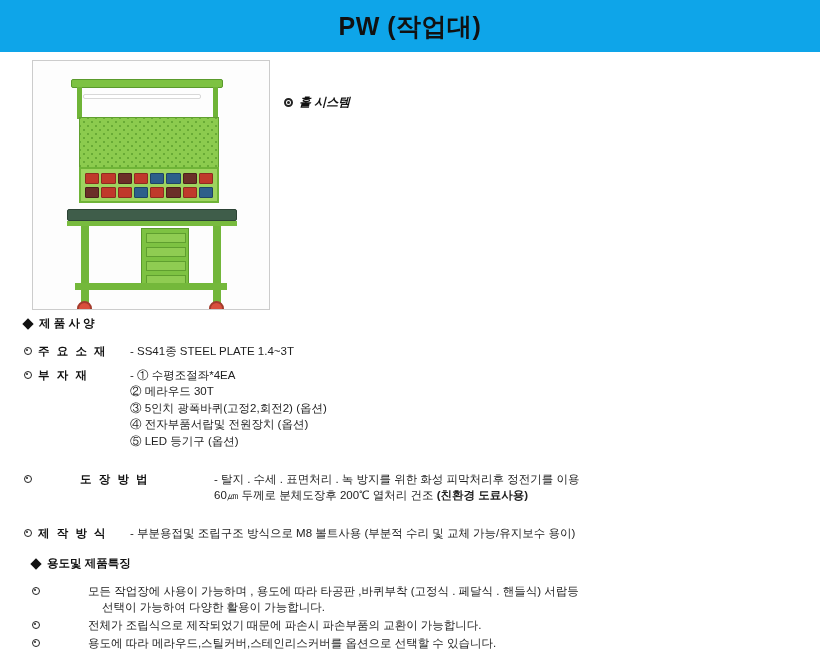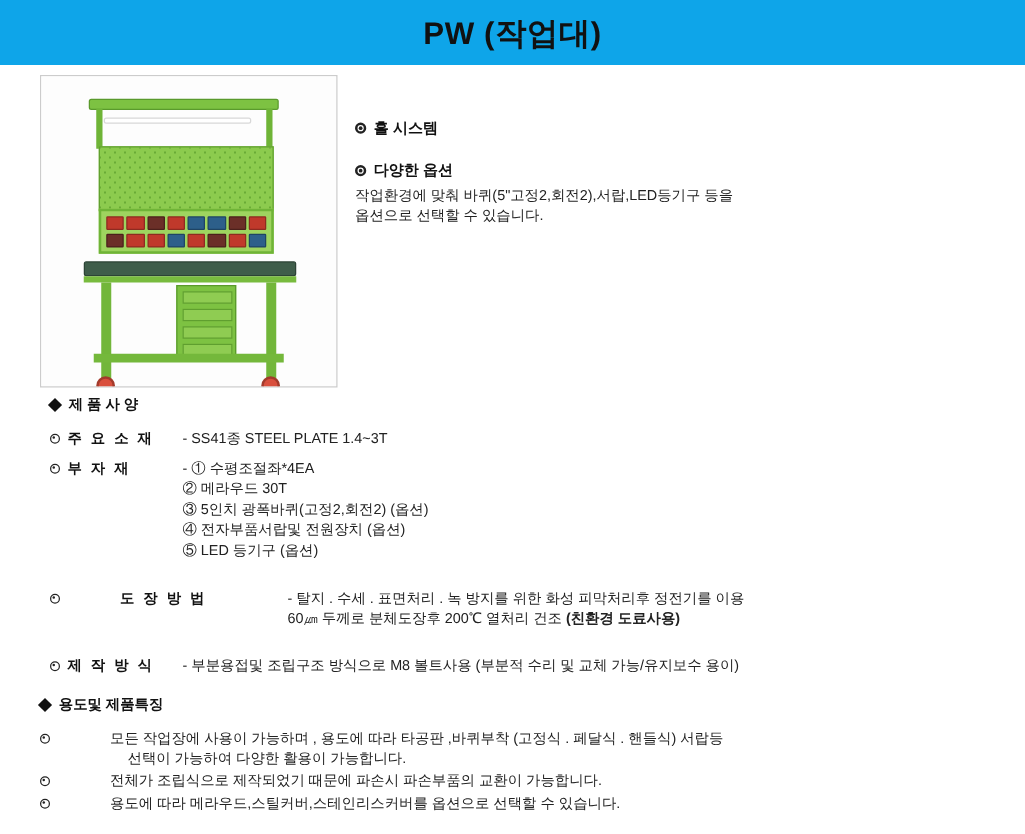--- a/index.html
+++ b/index.html
@@ -31,21 +31,21 @@
     font-size: 25px;
     font-weight: bold;
     letter-spacing: 0.5px;
     color: #111111;
   }
 
   
   .top-section {
     position: absolute;
     left: 0; top: 52px;
-    width: 666px; height: 268px;
+    width: 666px; height: 268px; font-style: italic;
   }
 
   .photo-frame {
     position: absolute;
     left: 32px; top: 8px;
     width: 238px; height: 250px;
     border: 1px solid #cccccc;
     background: #ffffff;
     overflow: hidden;
   }
@@ -148,21 +148,21 @@
     width: 3px; height: 3px; background: #222; border-radius: 50%;
   }
   .feature-body {
     font-size: 11.5px; line-height: 16px; color: #222222;
     padding-left: 0px;
   }
 
   
   .specs {
     position: absolute;
-    left: 40px; top: 316px;
+    left: 24px; top: 316px;
     width: 760px;
   }
   .section-head {
     display: flex; align-items: center; gap: 7px;
     font-size: 11.5px; font-weight: bold; color: #111;
     margin-bottom: 12px;
   }
   .diamond {
     display: inline-block; width: 8px; height: 8px;
     background: #111; transform: rotate(45deg);
@@ -257,28 +257,20 @@
     <div class="features">
 
       <div class="feature">
         <div class="feature-head">
           <span class="bullet-ring"></span>
           <span>홀 시스템</span>
         </div>
       </div>
 
 
-      <div class="feature">
-        <div class="feature-head">
-          <span class="bullet-ring"></span>
-          <span>다양한 옵션</span>
-        </div>
-        <div class="feature-body" style="white-space:pre-line;">작업환경에 맞춰 바퀴(5"고정2,회전2),서랍,LED등기구 등을
-옵션으로 선택할 수 있습니다.</div>
-      </div>
 
     </div>
   </div>
 
   <div class="specs">
 
     <div class="section-head">
       <span class="diamond"></span>
       <span>제 품 사 양</span>
     </div>

